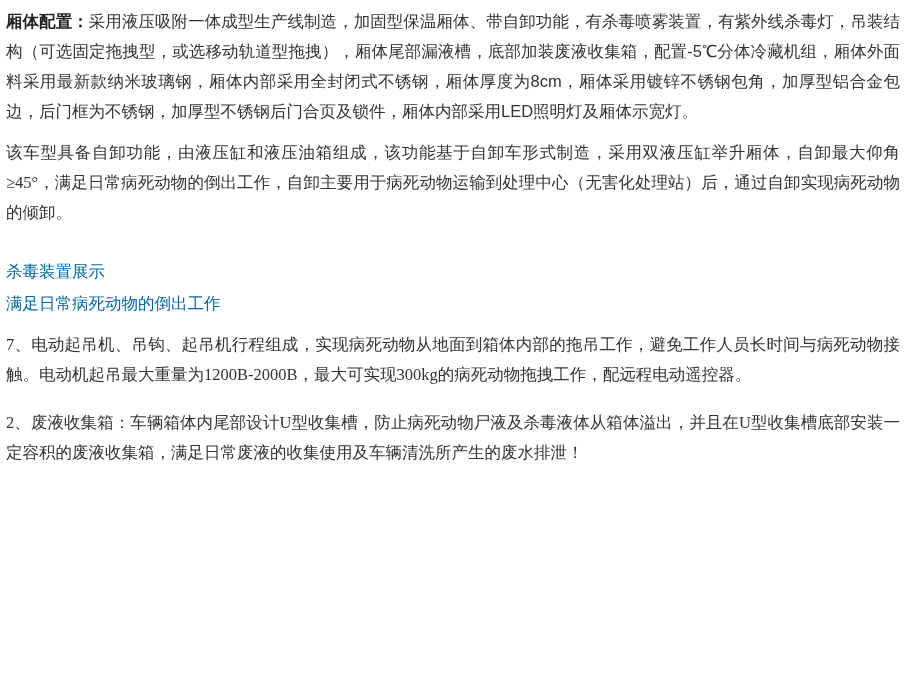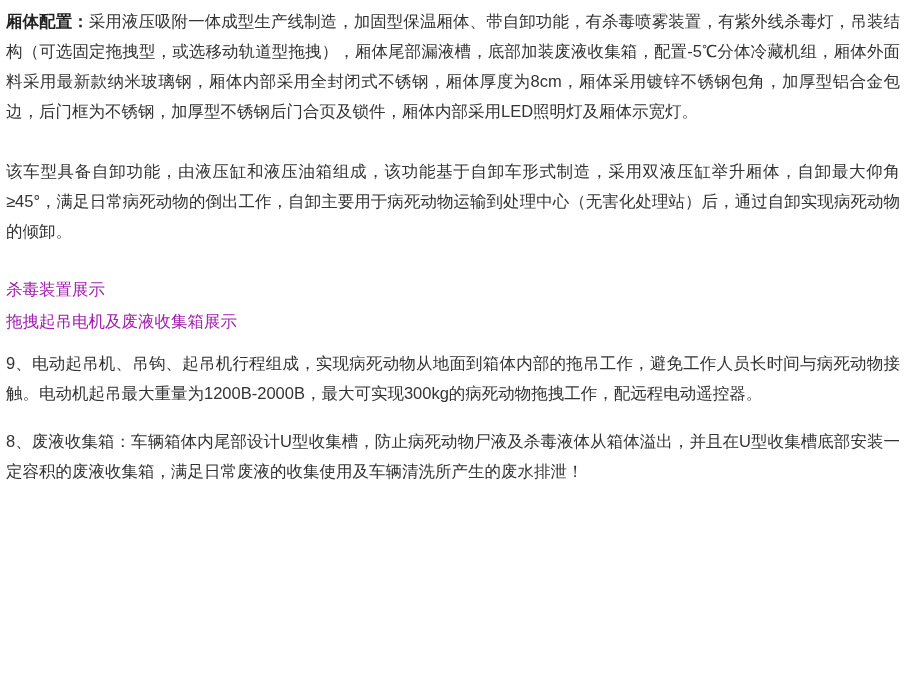--- a/index.html
+++ b/index.html
@@ -21,53 +21,54 @@
   }
   .para {
     font-size: 16.5px;
     line-height: 30px;
     color: #333333;
     margin: 0 0 0 0;
     text-align: justify;
     letter-spacing: 0px;
   }
   .para.lead {
-    margin-bottom: 30px;
+    margin-bottom: 12px;
   }
   .para.block {
     margin-bottom: 18px;
+    font-family: Liberation Serif, serif;
   }
   .head-label {
     font-weight: bold;
     color: #222222;
   }
   .section-title {
     font-size: 16.5px;
     line-height: 30px;
-    color: #a21caf;
+    color: #0369a1;
     margin: 0 0 2px 0;
   }
   .spacer-sm { height: 10px; }
 </style>
 </head>
 <body>
 
 <div class="page">
 
   <p class="para lead"><span class="head-label">厢体配置：</span><span>采用液压吸附一体成型生产线制造，加固型保温厢体、带自卸功能，有杀毒喷雾装置，有紫外线杀毒灯，吊装结构（可选固定拖拽型，或选移动轨道型拖拽），厢体尾部漏液槽，底部加装废液收集箱，配置-5℃分体冷藏机组，厢体外面料采用最新款纳米玻璃钢，厢体内部采用全封闭式不锈钢，厢体厚度为8cm，厢体采用镀锌不锈钢包角，加厚型铝合金包边，后门框为不锈钢，加厚型不锈钢后门合页及锁件，厢体内部采用LED照明灯及厢体示宽灯。</span></p>
 
   <p class="para block"><span>该车型具备自卸功能，由液压缸和液压油箱组成，该功能基于自卸车形式制造，采用双液压缸举升厢体，自卸最大仰角≥45°，满足日常病死动物的倒出工作，自卸主要用于病死动物运输到处理中心（无害化处理站）后，通过自卸实现病死动物的倾卸。</span></p>
 
   <div class="spacer-sm"></div>
 
   <p class="section-title">杀毒装置展示</p>
 
 
 
-  <p class="section-title">拖拽起吊电机及废液收集箱展示</p>
+  <p class="section-title">满足日常病死动物的倒出工作</p>
 
   <div class="spacer-sm"></div>
 
-  <p class="para block">9、电动起吊机、吊钩、起吊机行程组成，实现病死动物从地面到箱体内部的拖吊工作，避免工作人员长时间与病死动物接触。电动机起吊最大重量为1200B-2000B，最大可实现300kg的病死动物拖拽工作，配远程电动遥控器。</p>
+  <p class="para block">7、电动起吊机、吊钩、起吊机行程组成，实现病死动物从地面到箱体内部的拖吊工作，避免工作人员长时间与病死动物接触。电动机起吊最大重量为1200B-2000B，最大可实现300kg的病死动物拖拽工作，配远程电动遥控器。</p>
 
-  <p class="para block">8、废液收集箱：车辆箱体内尾部设计U型收集槽，防止病死动物尸液及杀毒液体从箱体溢出，并且在U型收集槽底部安装一定容积的废液收集箱，满足日常废液的收集使用及车辆清洗所产生的废水排泄！</p>
+  <p class="para block">2、废液收集箱：车辆箱体内尾部设计U型收集槽，防止病死动物尸液及杀毒液体从箱体溢出，并且在U型收集槽底部安装一定容积的废液收集箱，满足日常废液的收集使用及车辆清洗所产生的废水排泄！</p>
 
 </div>
 
 </body></html>

